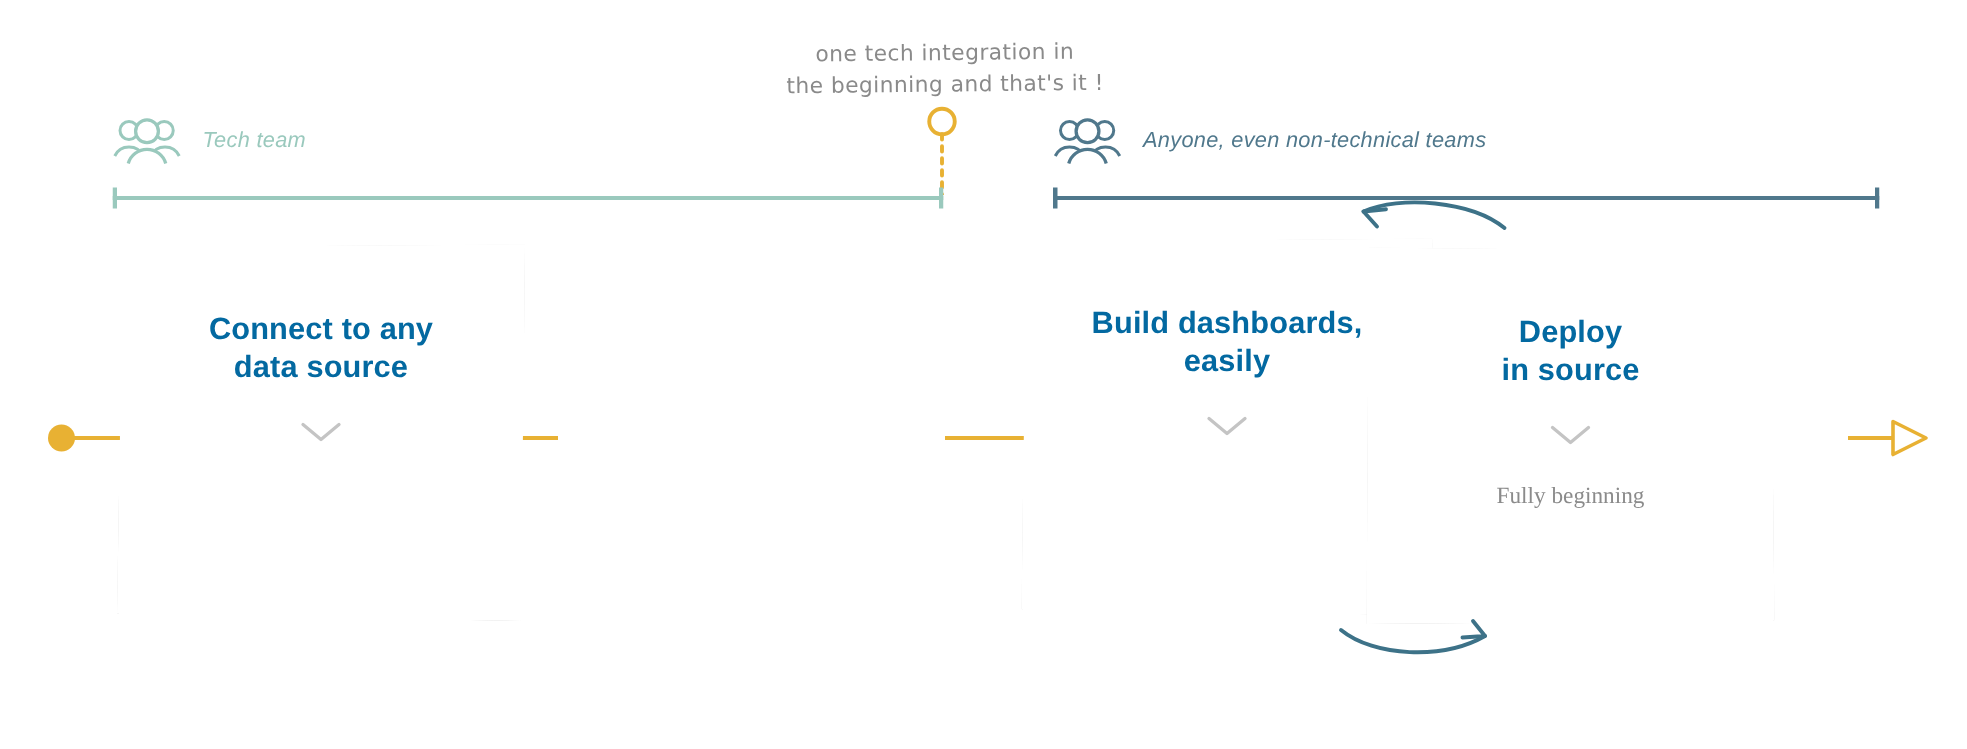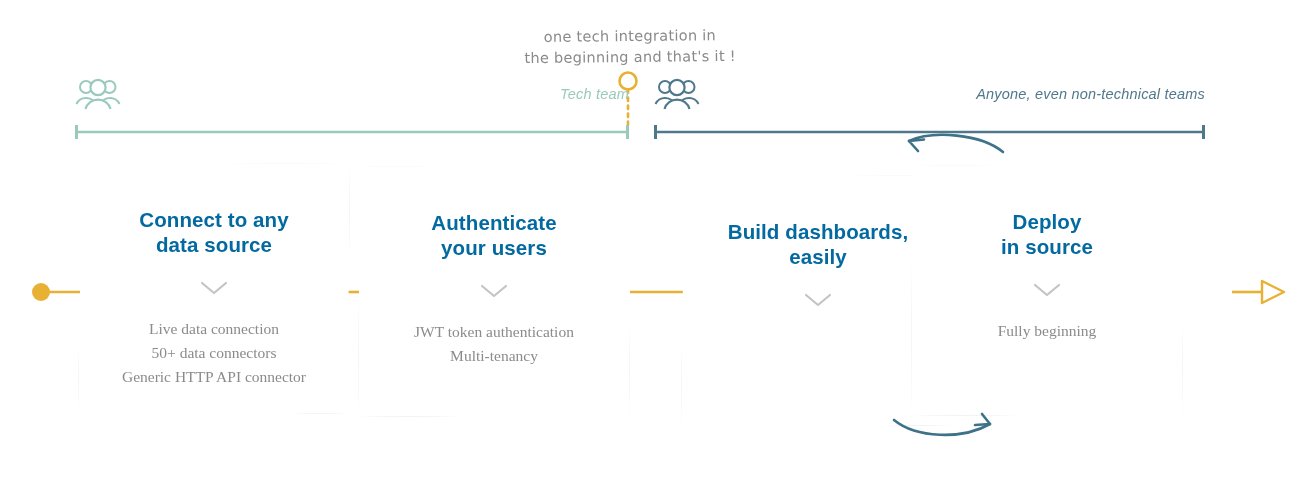--- a/index.html
+++ b/index.html
@@ -43,26 +43,26 @@
     top: 68px;
     width: 32px;
     height: 62px;
   }
 
   
   .segment {
     position: absolute;
   }
   .seg-tech { left: 75px; top: 72px; width: 554px; }
-  .seg-anyone { left: 654px; top: 72px; width: 551px; }
+  .seg-anyone { left: 702px; top: 72px; width: 551px; }
 
   .seg-head {
     display: flex;
     align-items: center;
-    justify-content: space-between;
+    justify-content: flex-start;
     gap: 14px;
     height: 44px;
   }
   .seg-label {
     font-family: "Liberation Sans", sans-serif;
     font-style: italic;
     font-size: 14.5px;
     letter-spacing: 0.2px;
     white-space: nowrap;
   }
@@ -91,21 +91,21 @@
   }
   .card-1 {
     left: 78px; top: 163px; width: 272px; height: 251px;
     clip-path: polygon(1.5% 0.8%, 100% 0%, 99% 100%, 0% 98%);
   }
   .card-2 {
     left: 358px; top: 166px; width: 272px; height: 251px;
     clip-path: polygon(0.8% 0%, 99% 1.5%, 100% 99%, 0% 100%);
   }
   .card-3 {
-    left: 681px; top: 175px; width: 274px; height: 251px;
+    left: 681px; top: 159px; width: 274px; height: 251px;
     clip-path: polygon(1.2% 1%, 100% 0%, 99% 100%, 0% 98.5%);
   }
   .card-4 {
     left: 911px; top: 165px; width: 272px; height: 251px;
     clip-path: polygon(0.6% 0%, 99% 1.2%, 100% 99%, 0% 100%);
   }
 
   .card-title {
     font-family: "Liberation Sans", sans-serif;
     font-weight: bold;
@@ -208,40 +208,22 @@
   </svg>
 
   <div class="card card-1">
     <div class="card-title">
       <span class="ln">Connect to any</span>
       <span class="ln">data source</span>
     </div>
     <svg class="chev" width="28" height="14" viewBox="0 0 28 14">
       <polyline points="2,2 14,12 26,2" fill="none" stroke="#c4c4c4" stroke-width="2.2" stroke-linecap="round" stroke-linejoin="round"></polyline>
     </svg>
-    <div class="card-body">
-      <span class="ln">Live data connection</span>
-      <span class="ln">50+ data connectors</span>
-      <span class="ln">Generic HTTP API connector</span>
-    </div>
-  </div>
-
-  <div class="card card-2">
-    <div class="card-title">
-      <span class="ln">Authenticate</span>
-      <span class="ln">your users</span>
-    </div>
-    <svg class="chev" width="28" height="14" viewBox="0 0 28 14">
-      <polyline points="2,2 14,12 26,2" fill="none" stroke="#c4c4c4" stroke-width="2.2" stroke-linecap="round" stroke-linejoin="round"></polyline>
-    </svg>
-    <div class="card-body">
-      <span class="ln">JWT token authentication</span>
-      <span class="ln">Multi-tenancy</span>
-    </div>
-  </div>
+  </div>
+
 
   <div class="card card-3">
     <div class="card-title">
       <span class="ln">Build dashboards,</span>
       <span class="ln">easily</span>
     </div>
     <svg class="chev" width="28" height="14" viewBox="0 0 28 14">
       <polyline points="2,2 14,12 26,2" fill="none" stroke="#c4c4c4" stroke-width="2.2" stroke-linecap="round" stroke-linejoin="round"></polyline>
     </svg>
   </div>

